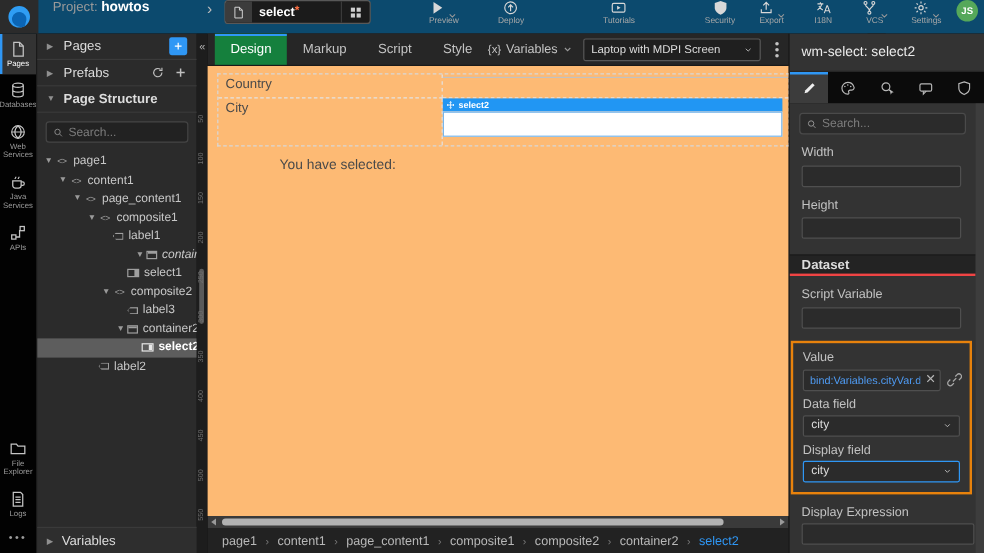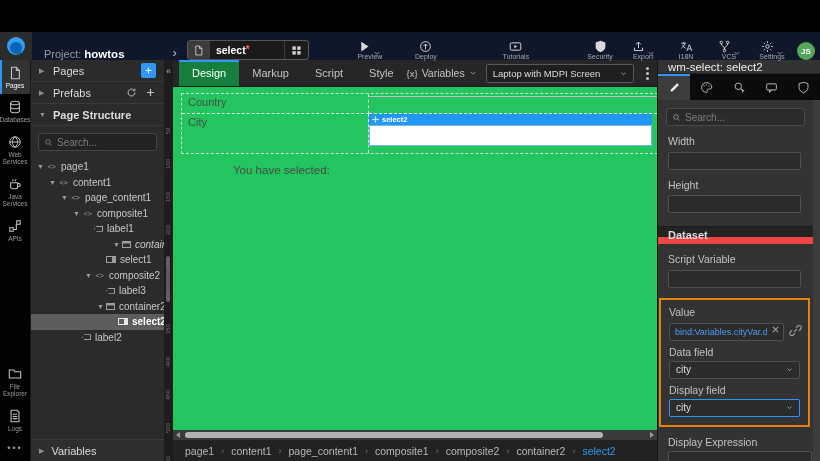--- a/index.html
+++ b/index.html
@@ -1,21 +1,21 @@
 <!DOCTYPE html>
 <html style="--accent: #2f97f5; --hl-orange: #e8820c; --widget-blue: #2196f3; --bind-text: #4f9cf5;"><head>
 <meta charset="utf-8">
 <style>
   * { margin:0; padding:0; box-sizing:border-box; }
   html,body { width:820px; height:461px; overflow:hidden; background:#000; }
   body { font-family:"Liberation Sans","DejaVu Sans",sans-serif; color:#ccc; }
   .app { width:820px; height:461px; display:flex; flex-direction:column; }
 
   
-  .topbar { height:28px; background:#0f172a; display:flex; align-items:flex-end; flex:none;margin-top:32px; }
+  .topbar { height:28px; background:#0c4a6e; display:flex; align-items:flex-start; flex:none; }
   .logo-box { width:32px; height:28px; background:#2b2b2b; display:flex; align-items:center; justify-content:center; flex:none; }
   .logo-circle { width:18px; height:18px; border-radius:50%; background:#2f9df4; position:relative; overflow:hidden; }
   .logo-circle::after { content:""; position:absolute; left:3px; top:5px; width:12px; height:12px; border-radius:50% 50% 0 50%; background:#0b65b5; transform:rotate(15deg); }
   .project { margin-left:12px; font-size:11px; color:#9a9a9a; white-space:nowrap; }
   .project b { color:#fff; font-size:11.5px; margin-left:3px; }
   .tb-chev { margin-left:48px; color:#bdbdbd; font-size:13px; }
   .page-selector { margin-left:10px; height:20px; width:122px; border:1px solid #585858; border-radius:3px; display:flex; align-items:center; overflow:hidden; background:#1b1b1b; }
   .ps-file { width:22px; height:100%; background:#3c3c3c; display:flex; align-items:center; justify-content:center; color:#d5d5d5; }
   .ps-file .ic { width:11px; height:11px; }
   .ps-label { flex:1; padding:0 6px; font-size:10.5px; font-weight:bold; color:#fff; white-space:nowrap; }
@@ -87,21 +87,21 @@
   .vars-btn { display:flex; align-items:center; gap:4px; font-size:10.5px; color:#c4c4c4; cursor:pointer; }
   .vars-sym { font-size:9.5px; color:#c4c4c4; }
   .vars-btn .ic { width:8px; height:8px; color:#9a9a9a; }
   .device-select { height:19px; width:148px; background:#1f1f1f; border:1px solid #585858; border-radius:2px; display:flex; align-items:center; justify-content:space-between; padding:0 6px; font-size:9.5px; color:#ddd; cursor:pointer; white-space:nowrap; }
   .device-select .ic { width:7px; height:7px; color:#bbb; flex:none; margin-left:4px; }
   .ct-ico { width:13px; height:13px; color:#c4c4c4; cursor:pointer; }
   .kebab { width:10px; display:flex; flex-direction:column; align-items:center; justify-content:center; gap:2px; cursor:pointer; }
   .kebab i { width:3px; height:3px; border-radius:50%; background:#c4c4c4; }
   .canvas-expand { width:15px; background:#141414; display:flex; align-items:center; justify-content:center; color:#a5a5a5; font-size:10px; cursor:pointer; flex:none; }
 
-  .canvas-body { flex:1; background:#22c55e; position:relative; min-height:0; overflow:hidden; }
+  .canvas-body { flex:1; background:#fdba74; position:relative; min-height:0; overflow:hidden; }
   .design-table { position:absolute; left:8px; top:6px; right:-1px; border:1px dashed #d8d8d8; display:grid; grid-template-columns:187px 1fr; grid-template-rows:20px 39px; }
   .cell { border-right:1px dashed #e3e3e3; border-bottom:1px dashed #e3e3e3; padding:2px 6px; font-size:11px; color:#4a4a4a; }
   .cell.last-col { border-right:none; padding:0; position:relative; }
   .cell.last-row { border-bottom:none; }
   .country-select-line { position:absolute; top:2px; left:0; right:0; height:1px; background:#c2c2c2; }
   .widget-overlay { margin-right:5px; }
   .widget-titlebar { height:11px; background:var(--widget-blue,#2196f3); display:flex; align-items:center; gap:3px; padding:0 3px; }
   .widget-titlebar .ic { width:7px; height:7px; flex:none; }
   .widget-titlebar span { color:#fff; font-size:7.5px; font-weight:bold; }
   .widget-box { height:21px; border:1px solid #79b6ea; background:#fff; }
@@ -115,34 +115,34 @@
   .hs-track { flex:1; position:relative; height:100%; }
   .hs-thumb { position:absolute; left:2px; top:2px; height:6px; width:90%; background:#b2b2b2; border-radius:3px; cursor:pointer; }
 
   .breadcrumbbar { height:21px; flex:none; background:#222; display:flex; align-items:center; padding:0 12px; gap:7px; font-size:10.5px; }
   .bc-item { color:#b8b8b8; cursor:pointer; }
   .bc-item.bc-active { color:var(--accent,#2f97f5); }
   .bc-sep { color:#777; font-size:9px; }
 
   
   .rightpanel { width:163px; flex:none; background:#333; border-left:1px solid #161616; display:flex; flex-direction:column; }
-  .rp-title { height:14px; flex:none; display:flex; align-items:center; padding:0 10px; font-size:11.5px; color:#ececec; border-bottom:1px solid #262626; }
+  .rp-title { height:32px; flex:none; display:flex; align-items:center; padding:0 10px; font-size:11.5px; color:#ececec; border-bottom:1px solid #262626; }
   .rp-tabs { height:26px; flex:none; background:#0b0b0b; display:flex; }
   .rp-tab { flex:1; display:flex; align-items:center; justify-content:center; cursor:pointer; color:#b8b8b8; }
   .rp-tab.active { background:#3c3c3c; box-shadow:inset 0 2px 0 var(--accent,#2f97f5); color:#eee; }
   .rp-tab .ic { width:13px; height:13px; }
   .rp-body { flex:1; position:relative; overflow:hidden; padding-right:7px; }
   .rp-scrolltrack { position:absolute; right:0; top:0; bottom:0; width:7px; background:#3d3d3d; cursor:pointer; }
   .rp-search { margin:8px 8px 4px; height:18px; background:#2b2b2b; border:1px solid #4a4a4a; border-radius:3px; display:flex; align-items:center; padding:0 5px; gap:4px; }
   .rp-search .ic { width:9px; height:9px; color:#9a9a9a; flex:none; }
   .rp-search input { background:transparent; border:none; outline:none; color:#ccc; font-size:10px; width:100%; font-family:inherit; }
   .rp-search input::placeholder { color:#7d7d7d; }
   .rp-label { margin:9px 10px 3px; font-size:10.5px; color:#c2c2c2; }
   .rp-input { margin:0 10px; width:133px; height:18px; background:#2b2b2b; border:1px solid #4f4f4f; border-radius:2px; color:#ddd; font-size:10px; padding:0 5px; outline:none; font-family:inherit; }
-  .rp-sectionbar { margin-top:13px; height:18px; background:#232323; border-top:1px solid #1c1c1c; border-bottom:7px solid #ef4444; line-height:17px; padding-left:10px; font-size:11px; color:#ddd; font-weight:bold; }
+  .rp-sectionbar { margin-top:13px; height:18px; background:#232323; border-top:1px solid #1c1c1c; border-bottom:2px solid #ef4444; line-height:17px; padding-left:10px; font-size:11px; color:#ddd; font-weight:bold; }
   .orange-group { margin:10px 3px 0 1px; border:2px solid var(--hl-orange,#e8820c); padding:1px 0 8px; }
   .orange-group .rp-label { margin:5px 8px 3px; }
   .bind-row { display:flex; align-items:center; margin:0 6px 0 8px; }
   .bind-input-wrap { position:relative; flex:1; }
   .bind-input { width:100%; height:18px; background:#2b2b2b; border:1px solid #4f4f4f; border-radius:2px; color:var(--bind-text,#4f9cf5); font-size:9px; padding:0 16px 0 5px; outline:none; font-family:inherit; }
   .bind-clear { position:absolute; right:3px; top:3px; width:11px; height:11px; color:#b5b5b5; cursor:pointer; }
   .link-ico { width:13px; height:13px; color:#a8a8a8; margin-left:5px; flex:none; cursor:pointer; }
   .rp-select { margin:0 10px; width:133px; height:18px; background:#2b2b2b; border:1px solid #4f4f4f; border-radius:2px; display:flex; align-items:center; justify-content:space-between; padding:0 6px; font-size:10px; color:#ddd; cursor:pointer; }
   .rp-select .ic { width:7px; height:7px; color:#bbb; }
   .rp-select.focused { border-color:var(--accent,#2f97f5); }

